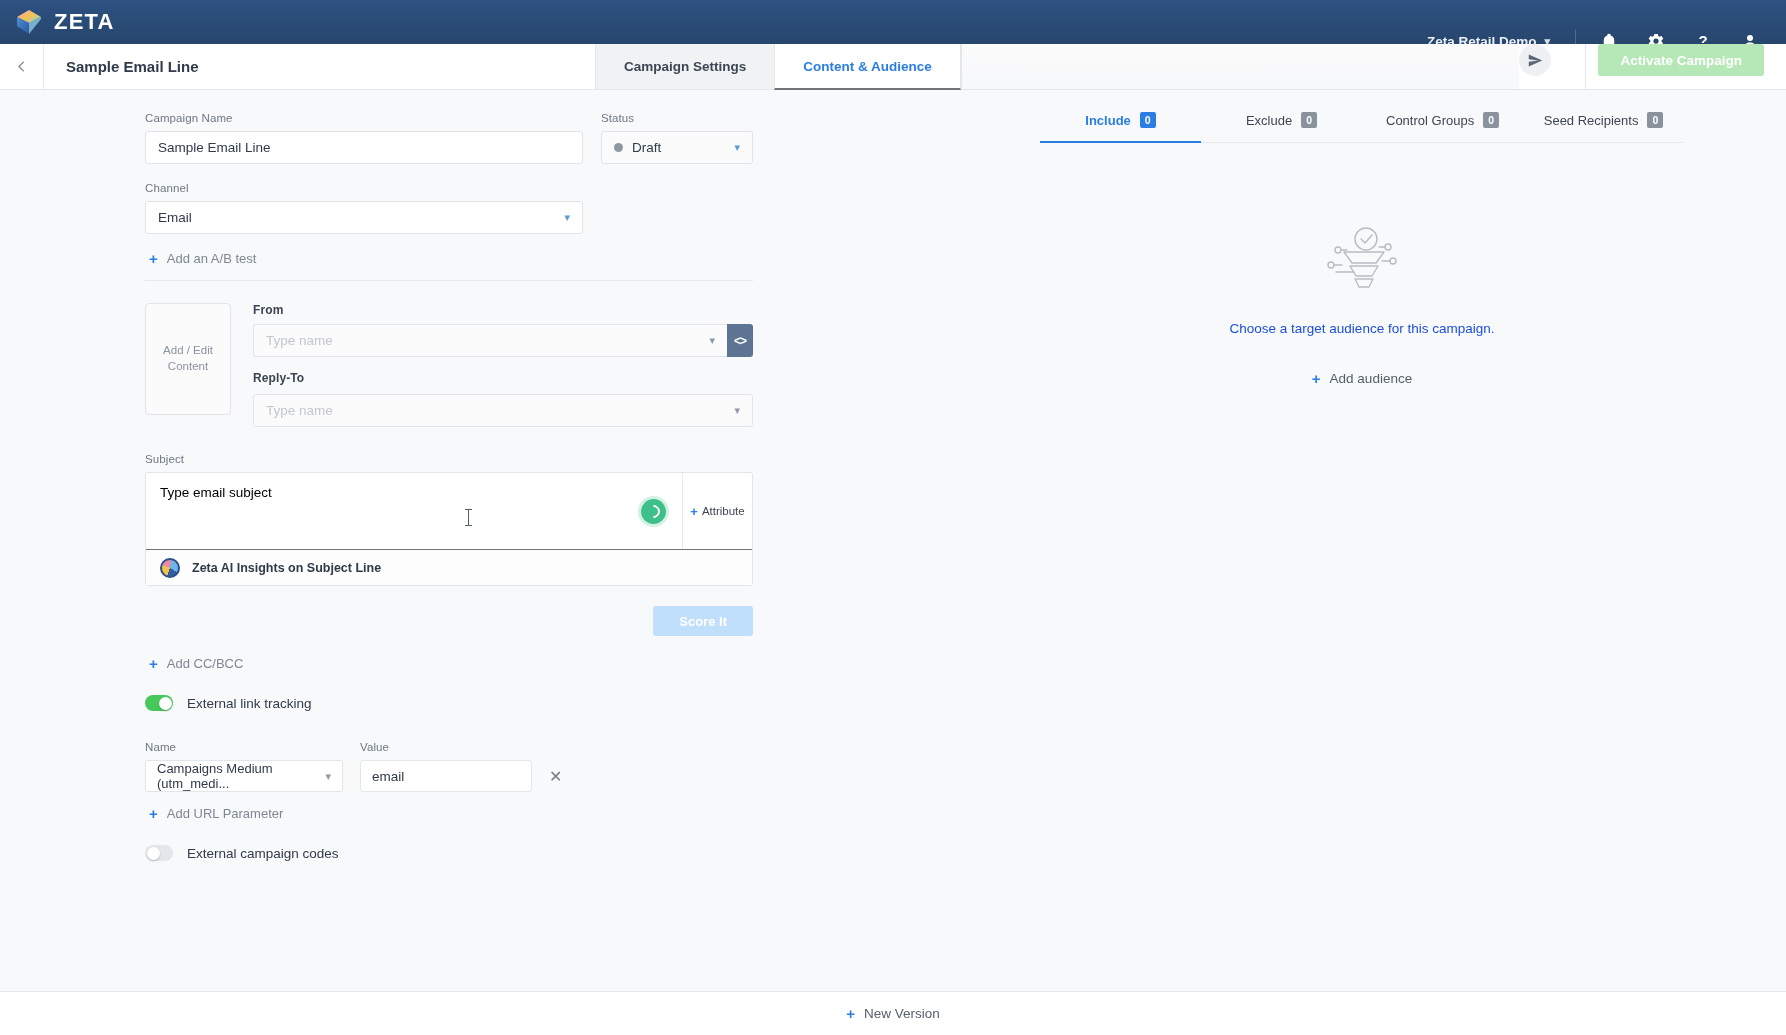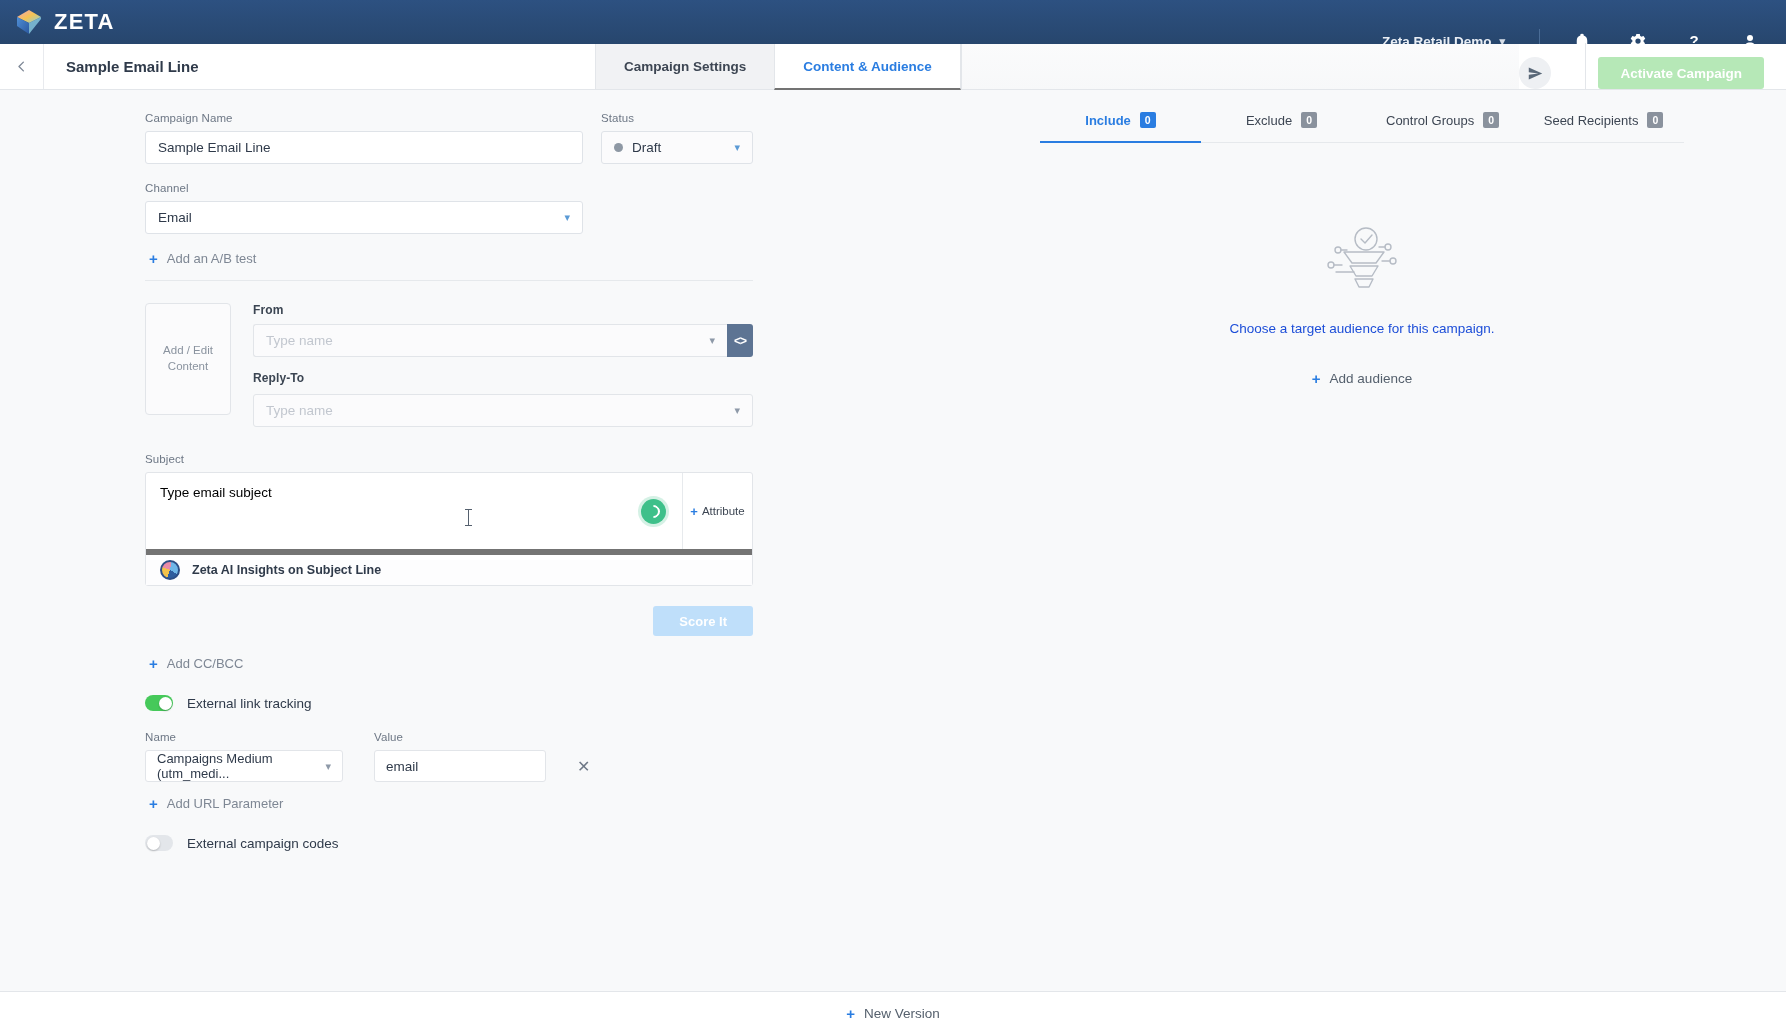--- a/index.html
+++ b/index.html
@@ -19,21 +19,21 @@
     display: flex; align-items: center;
     padding: 0 14px;
     position: relative;
   }
   .brand { display: flex; align-items: center; gap: 10px; }
   .brand-logo { width: 30px; height: 30px; position: relative; }
   .brand-name {
     color: #ffffff; font-size: 22px; font-weight: 700; letter-spacing: 1.2px;
   }
   .topbar-right {
-    margin-left: auto; display: flex; align-items: center; gap: 12px; margin-top: 38px;
+    margin-left: auto; display: flex; align-items: center; gap: 3px; margin-top: 38px;
   }
   .acct {
     color: #e9eef5; font-size: 13.5px; font-weight: 600;
     display: flex; align-items: center; gap: 8px; padding-right: 22px;
   }
   .acct .chev { font-size: 11px; opacity: .9; }
   .tb-divider { width:1px; height:24px; background:#4a6c96; margin-right: 8px; }
   .tb-icon {
     width: 44px; height: 44px; display: flex; align-items: center; justify-content: center;
     color: #ffffff;
@@ -67,21 +67,21 @@
     border-left: 1px solid #e3e6ea;
     margin-left: -1px;
   }
   .tab.active {
     background: #ffffff; color: #2a7de1;
     border-bottom: 2px solid #737373;
     margin-bottom: -1px;
   }
   .tab-spacer { flex: 1; background: linear-gradient(180deg,#fbfbfc,#f7f8f9); border-left:1px solid #e3e6ea;}
   .subheader-right {
-    margin-left:auto; display:flex; align-items:flex-end; gap: 12px;
+    margin-left:auto; display:flex; align-items:flex-start; gap: 12px;
   }
   .send-btn {
     width: 32px; height: 32px; border-radius: 50%;
     background: #eef0f3; display:flex; align-items:center; justify-content:center;
     color: #5a6878; margin-right: 22px;
   }
   .activate-btn {
     background: #b6e8b7; color: #ffffff;
     font-size: 13.5px; font-weight: 700;
     height: 32px; padding: 0 22px; border-radius: 3px;
@@ -194,21 +194,21 @@
     content:""; position:absolute; left:-3px; width:7px; height:1px; background:#55606e;
   }
   .caret-i:before{ top:0;} .caret-i:after{ bottom:0;}
   .attr-col {
     width: 70px; border-left: 1px solid #e7eaed;
     display:flex; align-items:center; justify-content:center;
     font-size: 11.5px; color: #3d4653; gap:4px;
   }
   .attr-col .plus{ color:#2a7de1; font-weight:700; font-size:13px; }
   .subject-foot {
-    border-top: 6px solid #737373; height: 36px; display:flex; align-items:center;
+    border-top: 1px solid #737373; height: 36px; display:flex; align-items:center;
     padding-left: 14px; gap: 12px; background: #fdfdfe;
   }
   .zeta-orb {
     width: 20px; height: 20px; border-radius: 50%;
     background: conic-gradient(from 200deg,#f3c24a 0deg 90deg,#e98ba8 90deg 170deg,#6fb6e8 170deg 280deg,#2f5d9e 280deg 360deg);
     border: 2px solid #2d4e86;
   }
   .zeta-label { font-size: 12.5px; font-weight: 700; color:#2f3a4a; }
 
   .score-row { display:flex; justify-content:flex-end; width: 608px; margin-top: 20px; }
@@ -231,21 +231,21 @@
     position:relative; flex: none;
   }
   .toggle.on { background:#46c95a; }
   .toggle .knob {
     position:absolute; top: 1.5px; left: 1.5px; width: 13px; height: 13px;
     border-radius:50%; background:#ffffff; box-shadow:0 1px 2px rgba(0,0,0,.22);
   }
   .toggle.on .knob { left: auto; right: 1.5px; }
   .toggle-label { font-size: 13.5px; color: #2f3a4a; }
 
-  .param-row { display:flex; gap: 31px; align-items:flex-end; margin-top: 20px; }
+  .param-row { display:flex; gap: 17px; align-items:flex-end; margin-top: 30px; }
   .param-name {
     width: 198px; height: 32px; border:1px solid #e2e5e9; border-radius:3px;
     background:#ffffff; display:flex; align-items:center; padding: 0 11px;
     font-size: 13px; color:#2f3a4a;
   }
   .param-name .chev-d{ margin-left:auto; color:#8e99a8; font-size:11px;}
   .param-val {
     width: 172px; height: 32px; border:1px solid #e2e5e9; border-radius:3px;
     background:#ffffff; display:flex; align-items:center; padding: 0 11px;
     font-size: 13.5px; color:#2f3a4a;

